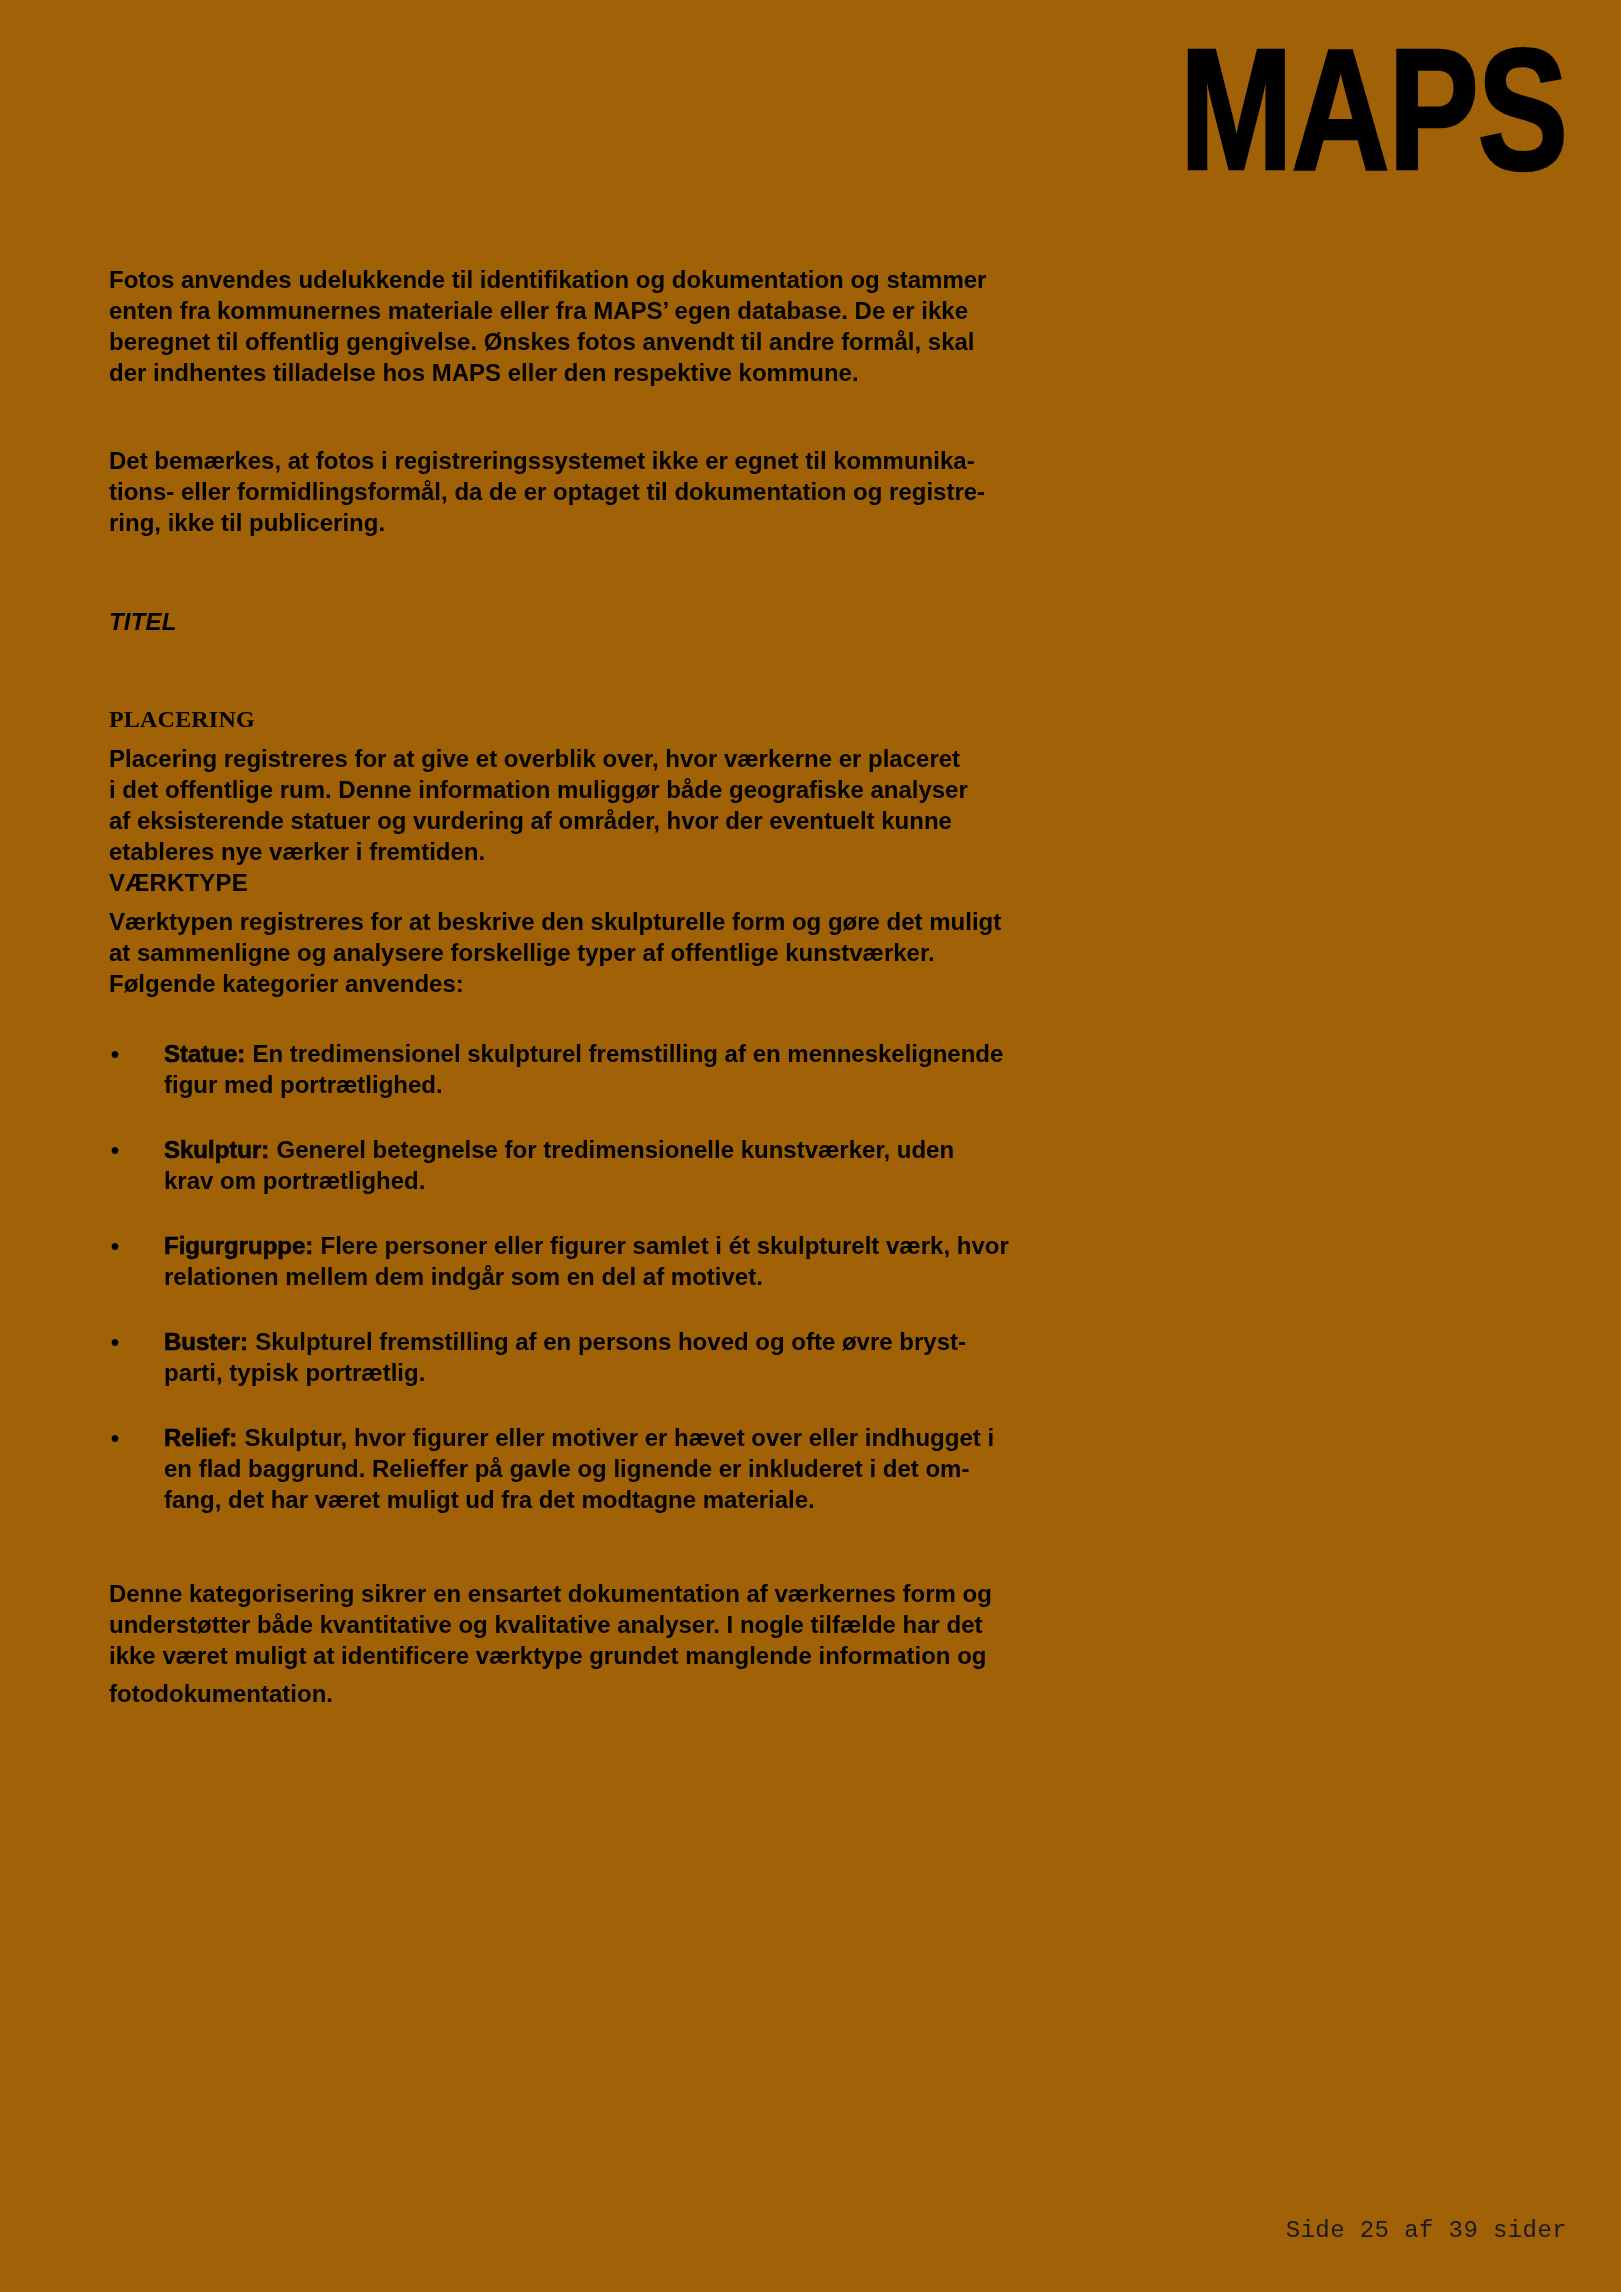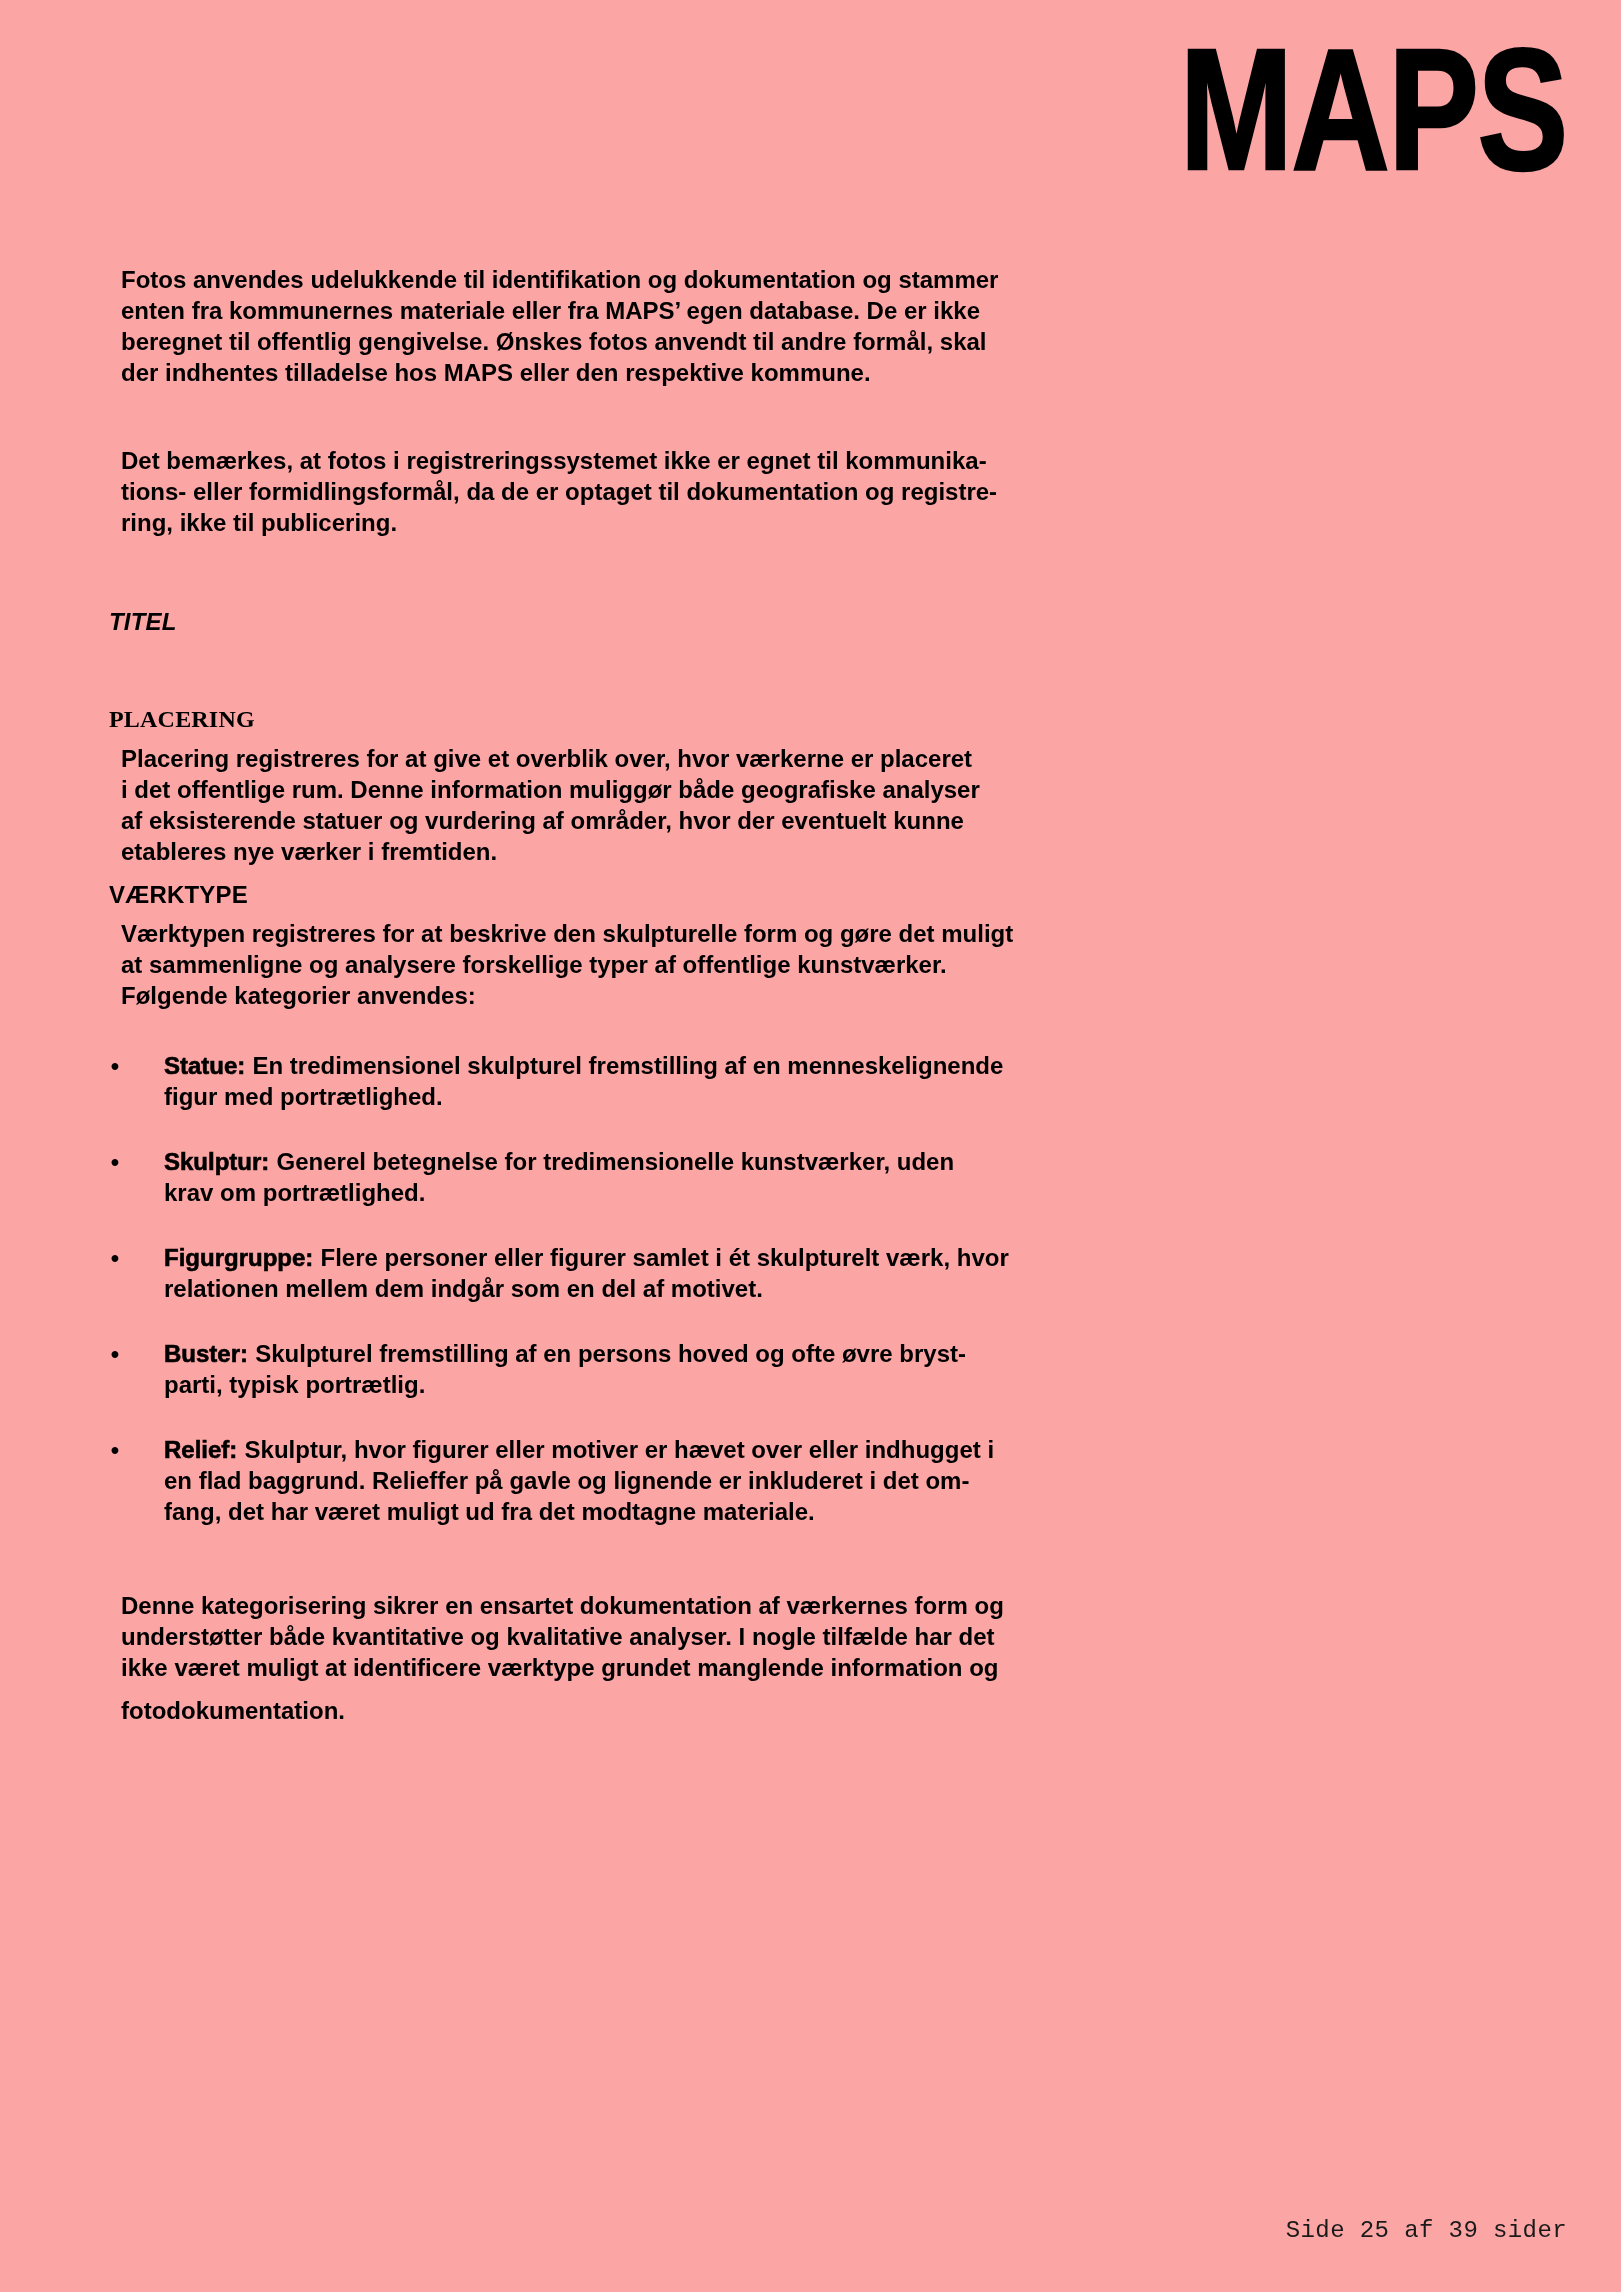--- a/index.html
+++ b/index.html
@@ -5,21 +5,21 @@
 <style>
   html, body {
     margin: 0;
     padding: 0;
     background: #ffffff;
   }
   .page {
     position: relative;
     width: 1621px;
     height: 2293px;
-    background: #fca5a5;
+    background: #a16207;
     color: #000000;
     font-family: "Liberation Sans", "DejaVu Sans", sans-serif;
     font-weight: 700;
     overflow: hidden;
   }
 
   
   .logo {
     position: absolute;
     top: 23px;
@@ -37,21 +37,21 @@
   
   .content {
     position: absolute;
     left: 109px;
     top: 0;
     width: 1066px;
     font-size: 24px;
     line-height: 31px;
   }
   .para {
-    margin: 12px;
+    margin: 0;
     white-space: pre-line;
   }
   .para-intro-1   { margin-top: 264px; }
   .para-intro-2   { margin-top: 57px; }
   .section-heading {
     margin: 0;
     font-size: 24px;
     line-height: 31px;
     font-weight: 700;
     letter-spacing: 0.2px;

